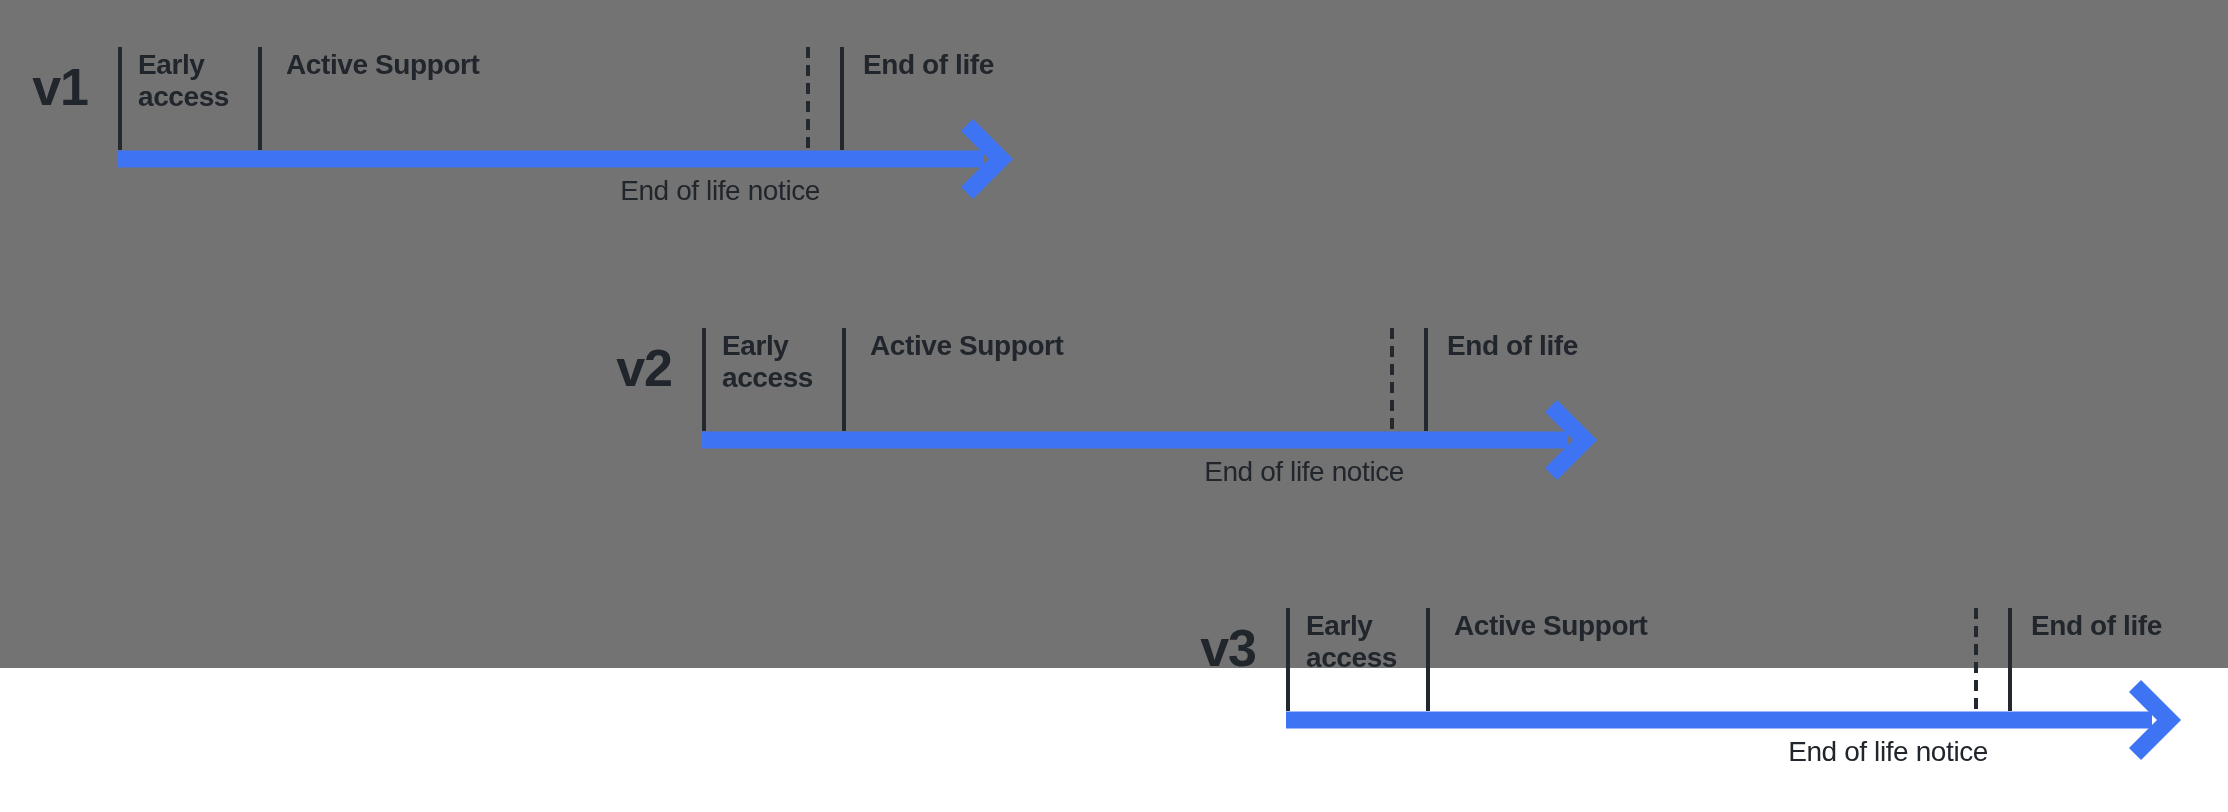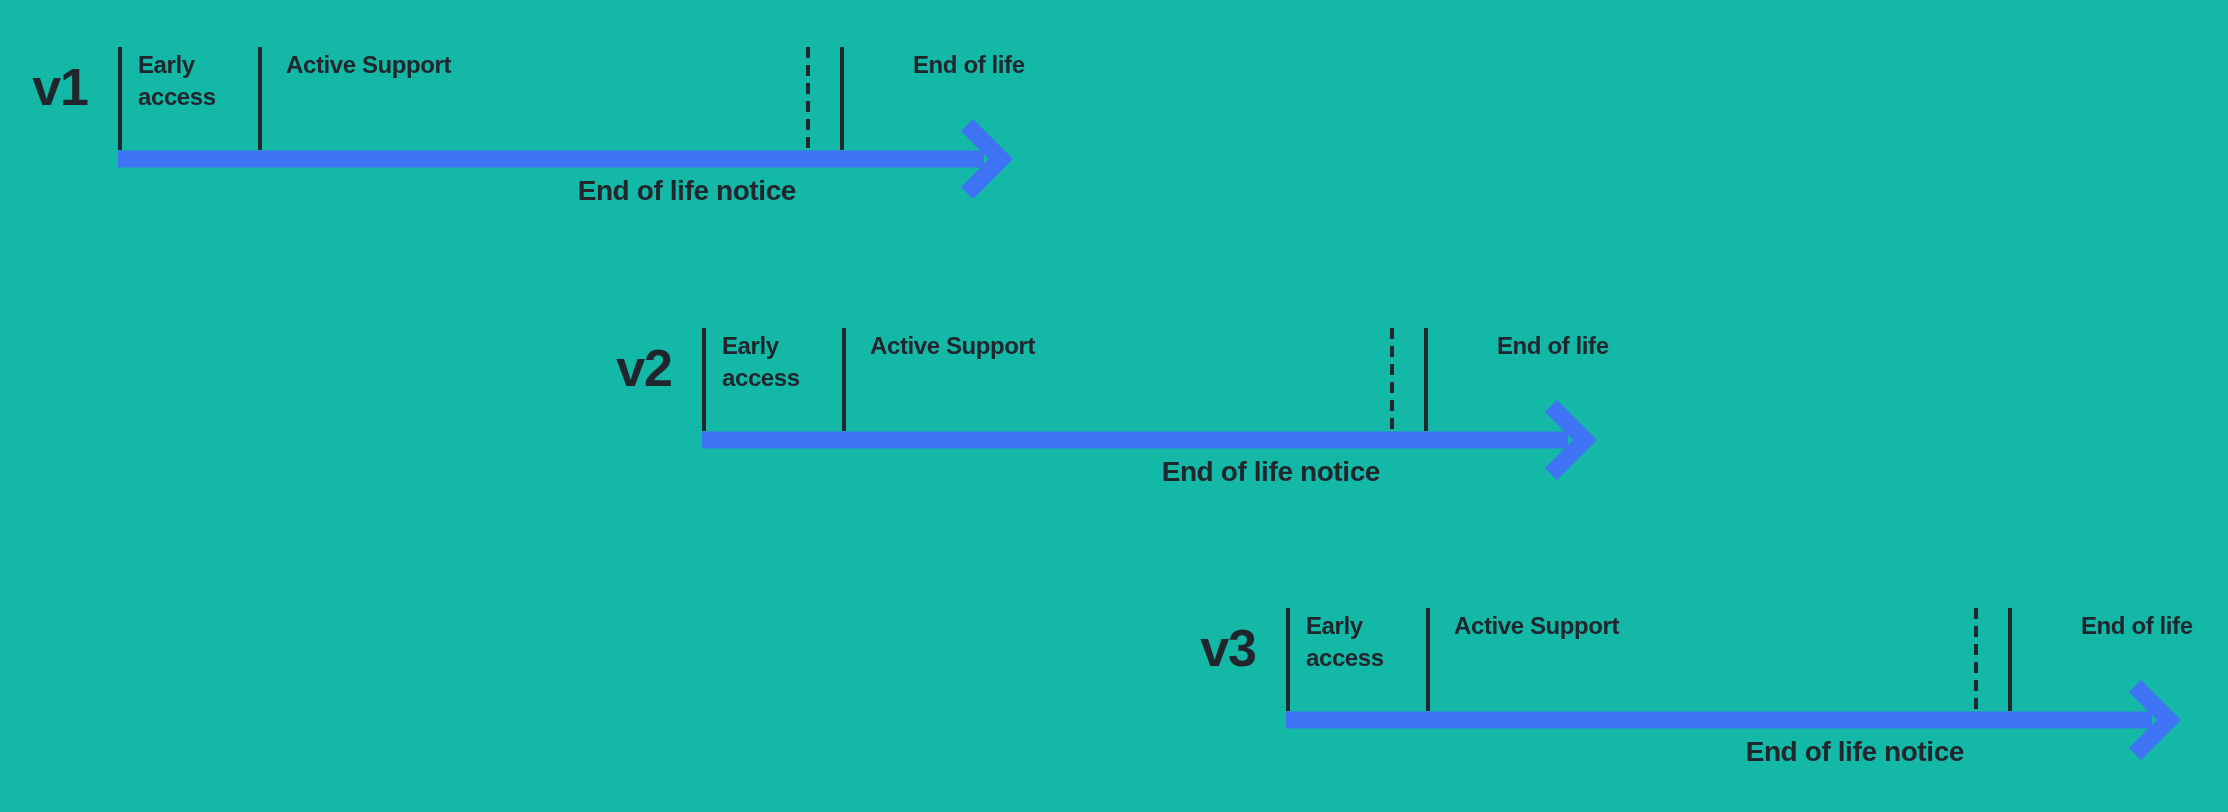--- a/index.html
+++ b/index.html
@@ -7,22 +7,22 @@
     padding: 0;
     background: #ffffff;
     width: 2228px;
     height: 812px;
     overflow: hidden;
     font-family: "Liberation Sans", sans-serif;
   }
   .canvas {
     position: relative;
     width: 2228px;
-    height: 812px;
-    background: #14b8a6;
+    height: 668px;
+    background: #737373;
   }
   .timeline-row {
     position: absolute;
     width: 1030px;
     height: 185px;
   }
   .row-v1 { left: 18px;   top: 37px;  }
   .row-v2 { left: 602px;  top: 318px; }
   .row-v3 { left: 1186px; top: 598px; }
 
@@ -52,38 +52,38 @@
     left: 788px;
     background: repeating-linear-gradient(
       180deg,
       #23272e 0px, #23272e 11px,
       transparent 11px, transparent 18px
     );
   }
   .phase-label {
     position: absolute;
     top: 12px;
-    font-size: 24px;
+    font-size: 28px;
     font-weight: 700;
     line-height: 32px;
     color: #21252c;
     letter-spacing: -0.4px;
     white-space: nowrap;
   }
   .label-early   { left: 120px; width: 104px; white-space: normal; }
   .label-active  { left: 268px; }
-  .label-eol     { left: 895px; }
+  .label-eol     { left: 845px; }
   .label-notice {
     position: absolute;
-    left: 428px;
+    left: 452px;
     top: 138px;
     width: 350px;
     text-align: right;
     font-size: 28px;
-    font-weight: 700;
+    font-weight: 400;
     line-height: 32px;
     color: #21252c;
     letter-spacing: -0.4px;
     white-space: nowrap;
   }
   .arrow-svg {
     position: absolute;
     left: 100px;
     top: 72px;
     width: 920px;

